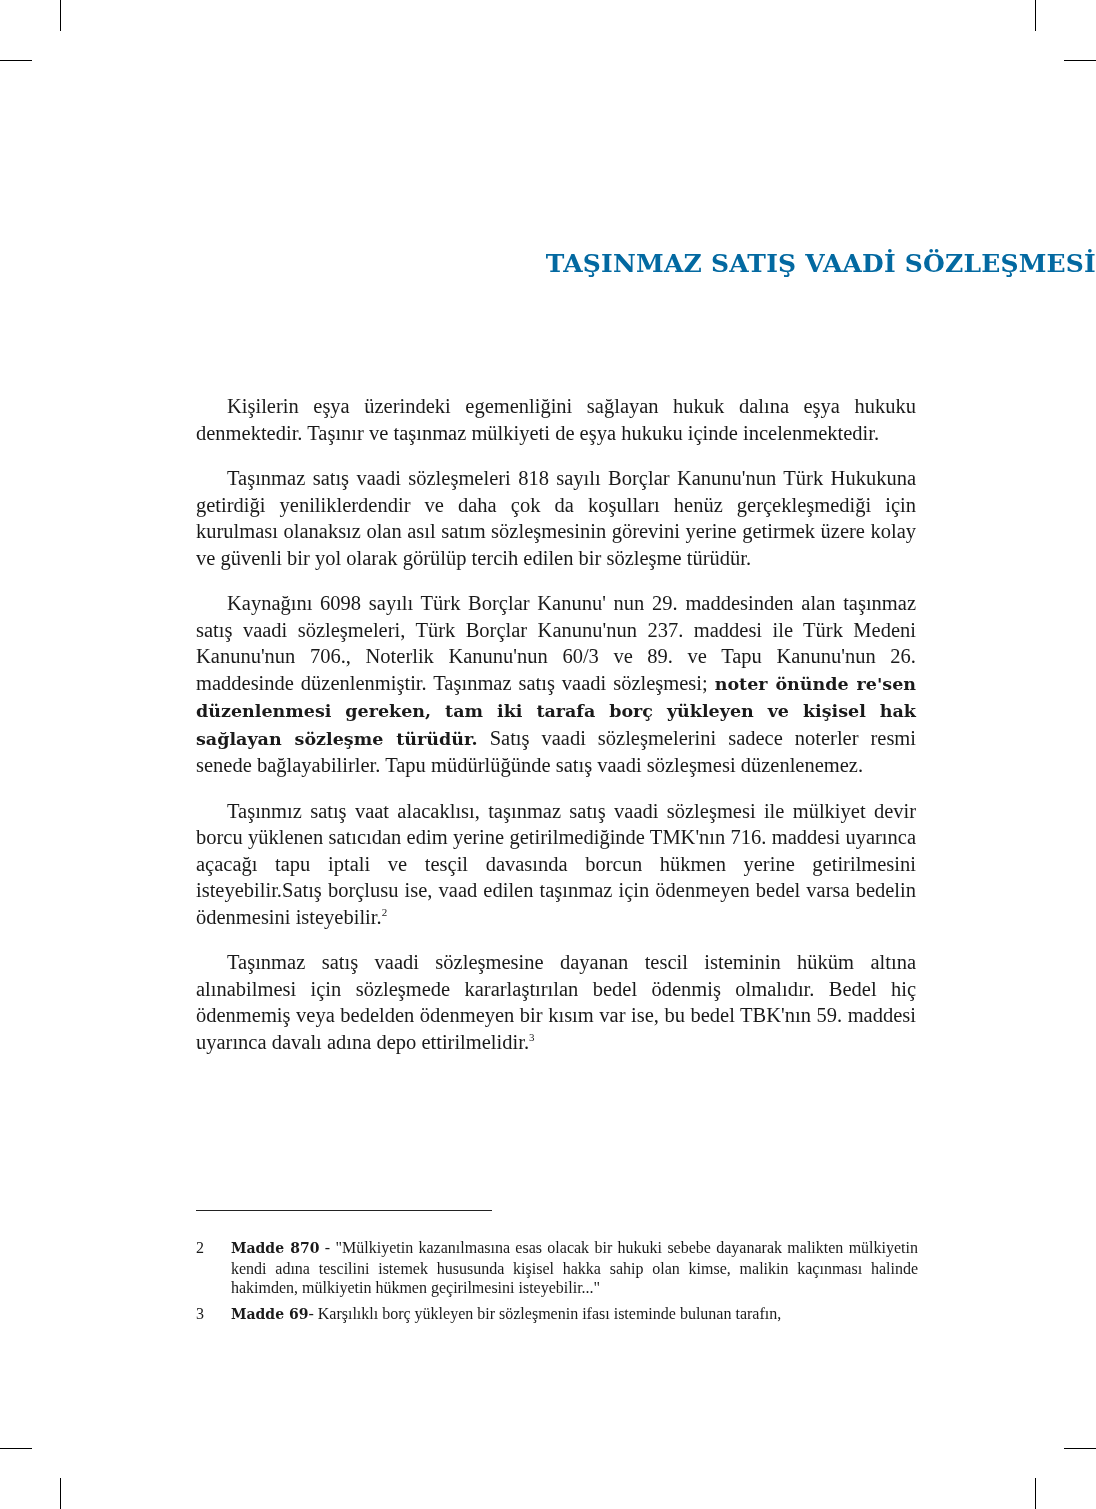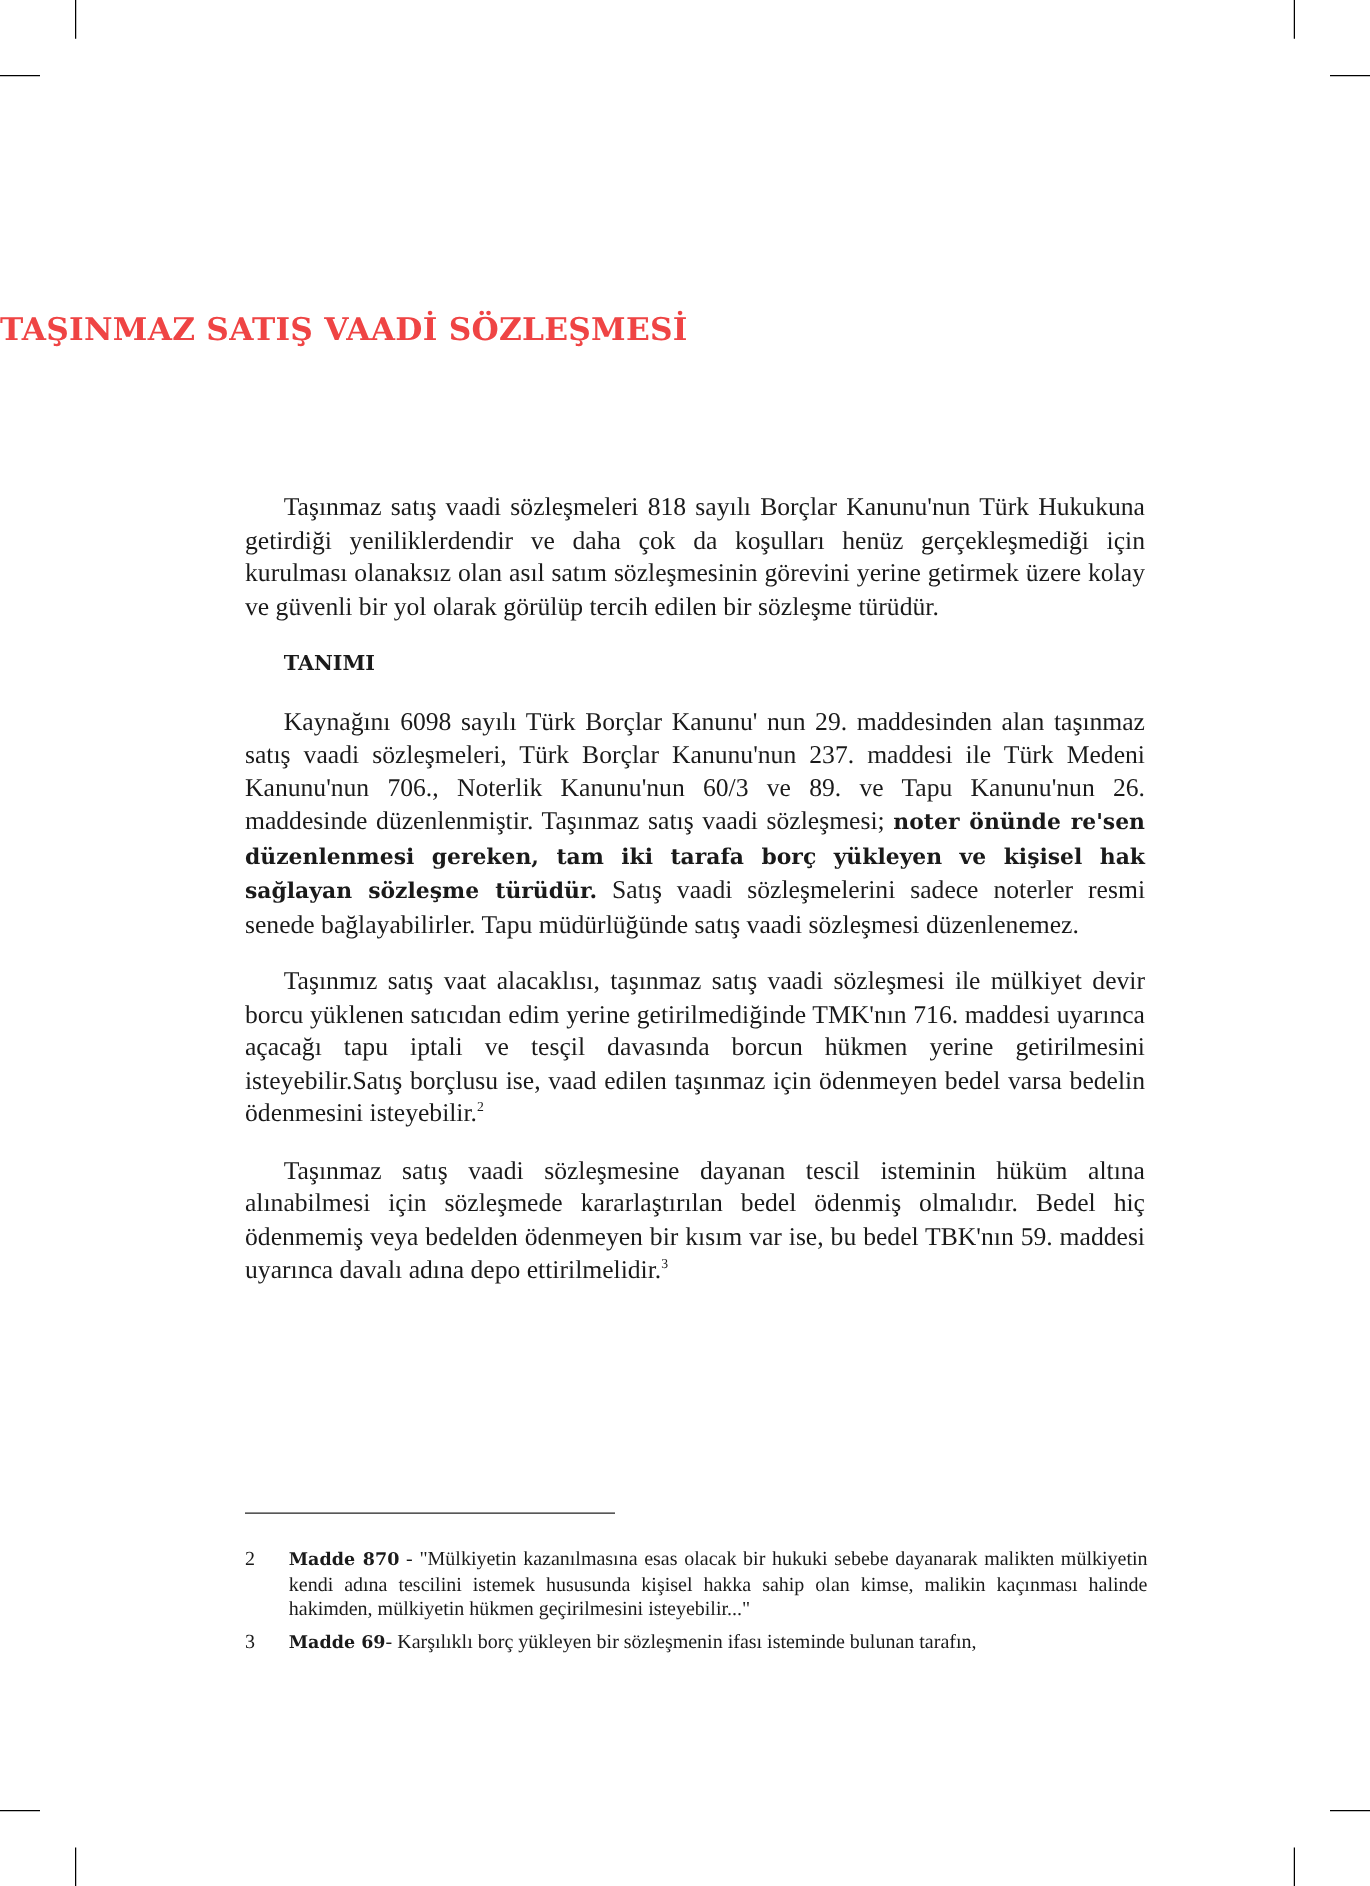--- a/index.html
+++ b/index.html
@@ -1,22 +1,22 @@
 <!DOCTYPE html>
 <html><head>
 <meta charset="utf-8">
 <style>
   html, body { margin: 0; padding: 0; background: #ffffff; }
   body { width: 1096px; height: 1509px; position: relative; overflow: hidden; color: #1a1a1a; }
   .crop { position: absolute; background: #000; }
   .v { width: 1px; height: 31px; }
   .h { height: 1px; width: 32px; }
   .title {
-    position: absolute; left: 0; width: 1096px; top: 232px; text-align: left;
-    font-family: "DejaVu Serif", serif; font-weight: bold; font-size: 25px; letter-spacing: 0.2px; color: #ef4444;
+    position: absolute; left: 0; width: 1096px; top: 232px; text-align: right;
+    font-family: "DejaVu Serif", serif; font-weight: bold; font-size: 25px; letter-spacing: 0.2px; color: #0369a1;
   }
   .body {
     position: absolute; left: 196px; width: 720px; top: 393px;
     font-family: "Liberation Serif", serif; font-size: 20.5px; line-height: 26.5px; text-align: justify;
   }
   .body p { margin: 0 0 19px 0; text-indent: 31px; }
   .body .heading { font-family: "DejaVu Serif", serif; font-weight: bold; font-size: 16.5px; text-indent: 31px; margin: 0 0 20px 0; }
   .body b { font-family: "DejaVu Serif", serif; font-size: 17.5px; }
   sup { font-size: 11px; line-height: 0; }
   .rule { position: absolute; left: 196px; top: 1210px; width: 296px; height: 1px; background: #222; }
@@ -34,22 +34,22 @@
 <div class="crop v" style="left:1035px; top:0;"></div>
 <div class="crop h" style="left:1064px; top:60px;"></div>
 <div class="crop h" style="left:0; top:1448px;"></div>
 <div class="crop v" style="left:60px; top:1478px;"></div>
 <div class="crop h" style="left:1064px; top:1448px;"></div>
 <div class="crop v" style="left:1035px; top:1478px;"></div>
 
 <h1 class="title">TAŞINMAZ SATIŞ VAADİ SÖZLEŞMESİ</h1>
 
 <div class="body">
+  <p>Kişilerin eşya üzerindeki egemenliğini sağlayan hukuk dalına eşya hukuku denmektedir. Taşınır ve taşınmaz mülkiyeti de eşya hukuku içinde incelenmektedir.</p>
   <p>Taşınmaz satış vaadi sözleşmeleri 818 sayılı Borçlar Kanunu'nun Türk Hukukuna getirdiği yeniliklerdendir ve daha çok da koşulları henüz gerçekleşmediği için kurulması olanaksız olan asıl satım sözleşmesinin görevini yerine getirmek üzere kolay ve güvenli bir yol olarak görülüp tercih edilen bir sözleşme türüdür.</p>
-  <div class="heading">TANIMI</div>
   <p><span>Kaynağını 6098 sayılı Türk Borçlar Kanunu' nun 29. maddesinden alan taşınmaz satış vaadi sözleşmeleri, Türk Borçlar Kanunu'nun 237. maddesi ile Türk Medeni Kanunu'nun 706., Noterlik Kanunu'nun 60/3 ve 89. ve Tapu Kanunu'nun 26. maddesinde düzenlenmiştir. Taşınmaz satış vaadi sözleşmesi; </span><b>noter önünde re'sen düzenlenmesi gereken, tam iki tarafa borç yükleyen ve kişisel hak sağlayan sözleşme türüdür.</b><span> Satış vaadi sözleşmelerini sadece noterler resmi senede bağlayabilirler. Tapu müdürlüğünde satış vaadi sözleşmesi düzenlenemez.</span></p>
   <p><span>Taşınmız satış vaat alacaklısı, taşınmaz satış vaadi sözleşmesi ile mülkiyet devir borcu yüklenen satıcıdan edim yerine getirilmediğinde TMK'nın 716. maddesi uyarınca açacağı tapu iptali ve tesçil davasında borcun hükmen yerine getirilmesini isteyebilir.Satış borçlusu ise, vaad edilen taşınmaz için ödenmeyen bedel varsa bedelin ödenmesini isteyebilir.</span><sup>2</sup></p>
   <p><span>Taşınmaz satış vaadi sözleşmesine dayanan tescil isteminin hüküm altına alınabilmesi için sözleşmede kararlaştırılan bedel ödenmiş olmalıdır. Bedel hiç ödenmemiş veya bedelden ödenmeyen bir kısım var ise, bu bedel TBK'nın 59. maddesi uyarınca davalı adına depo ettirilmelidir.</span><sup>3</sup></p>
 </div>
 
 <div class="rule"></div>
 
 <div class="notes">
   <div class="note">
     <span class="num">2</span>

